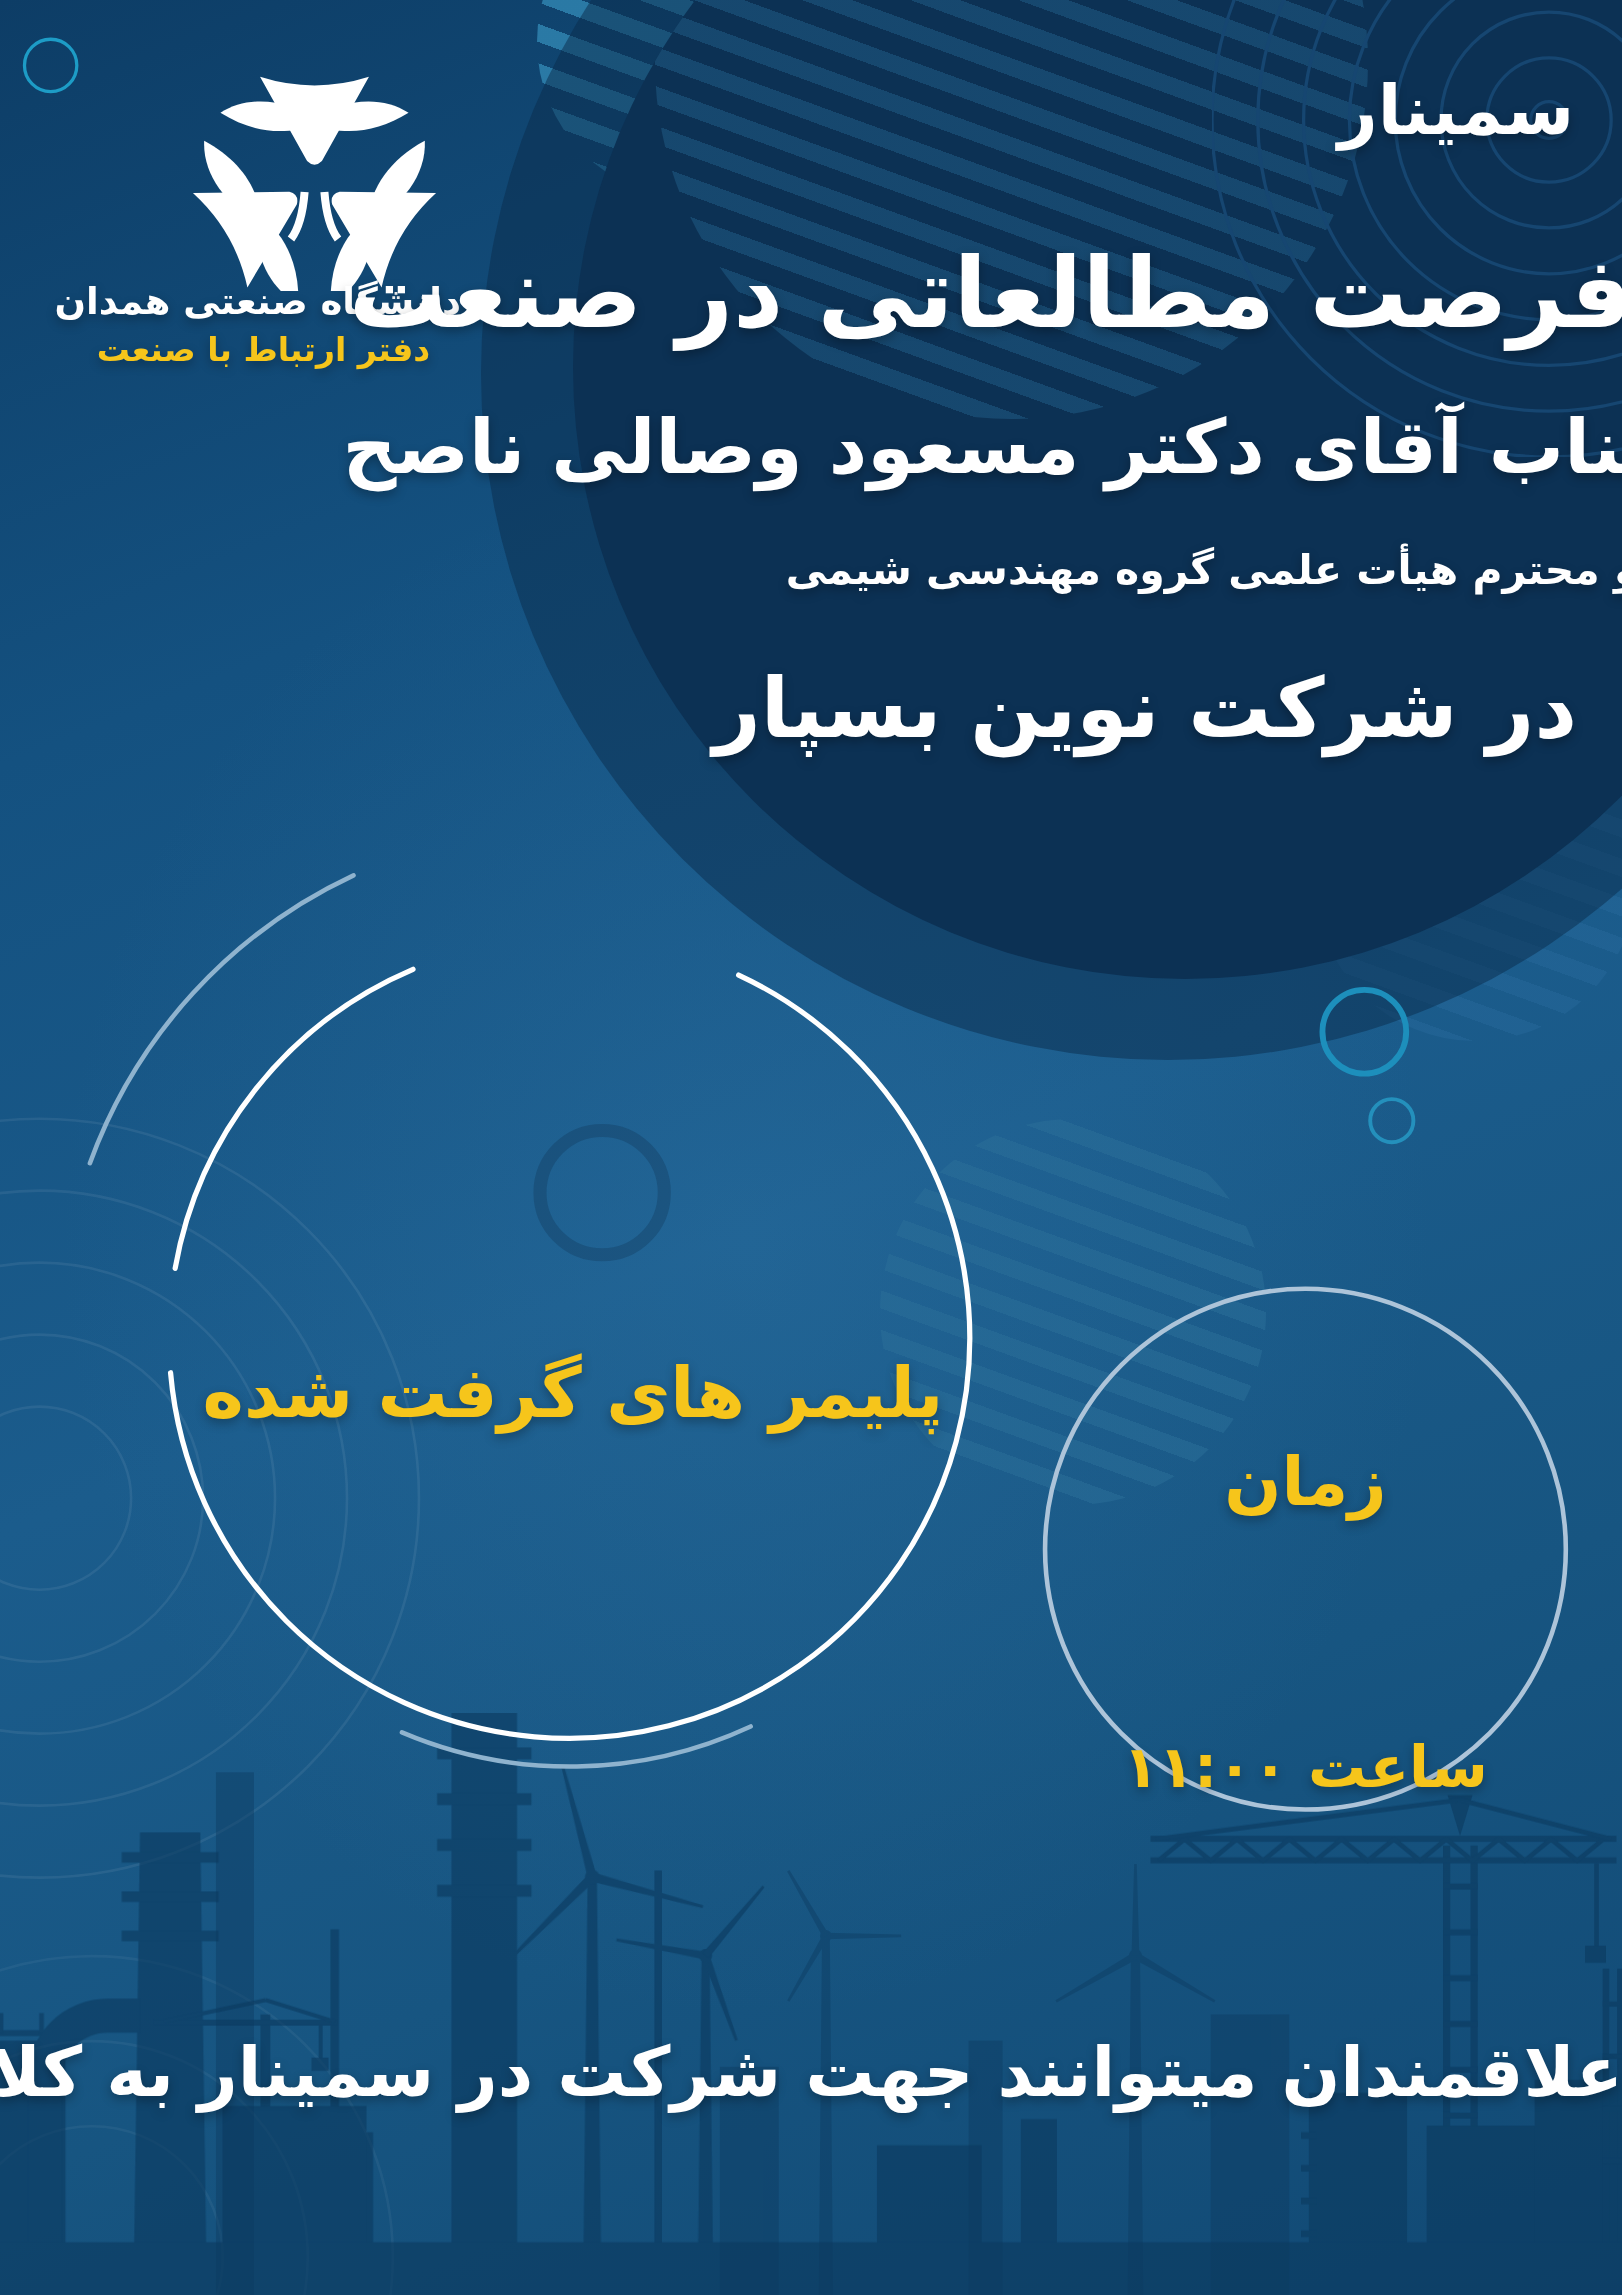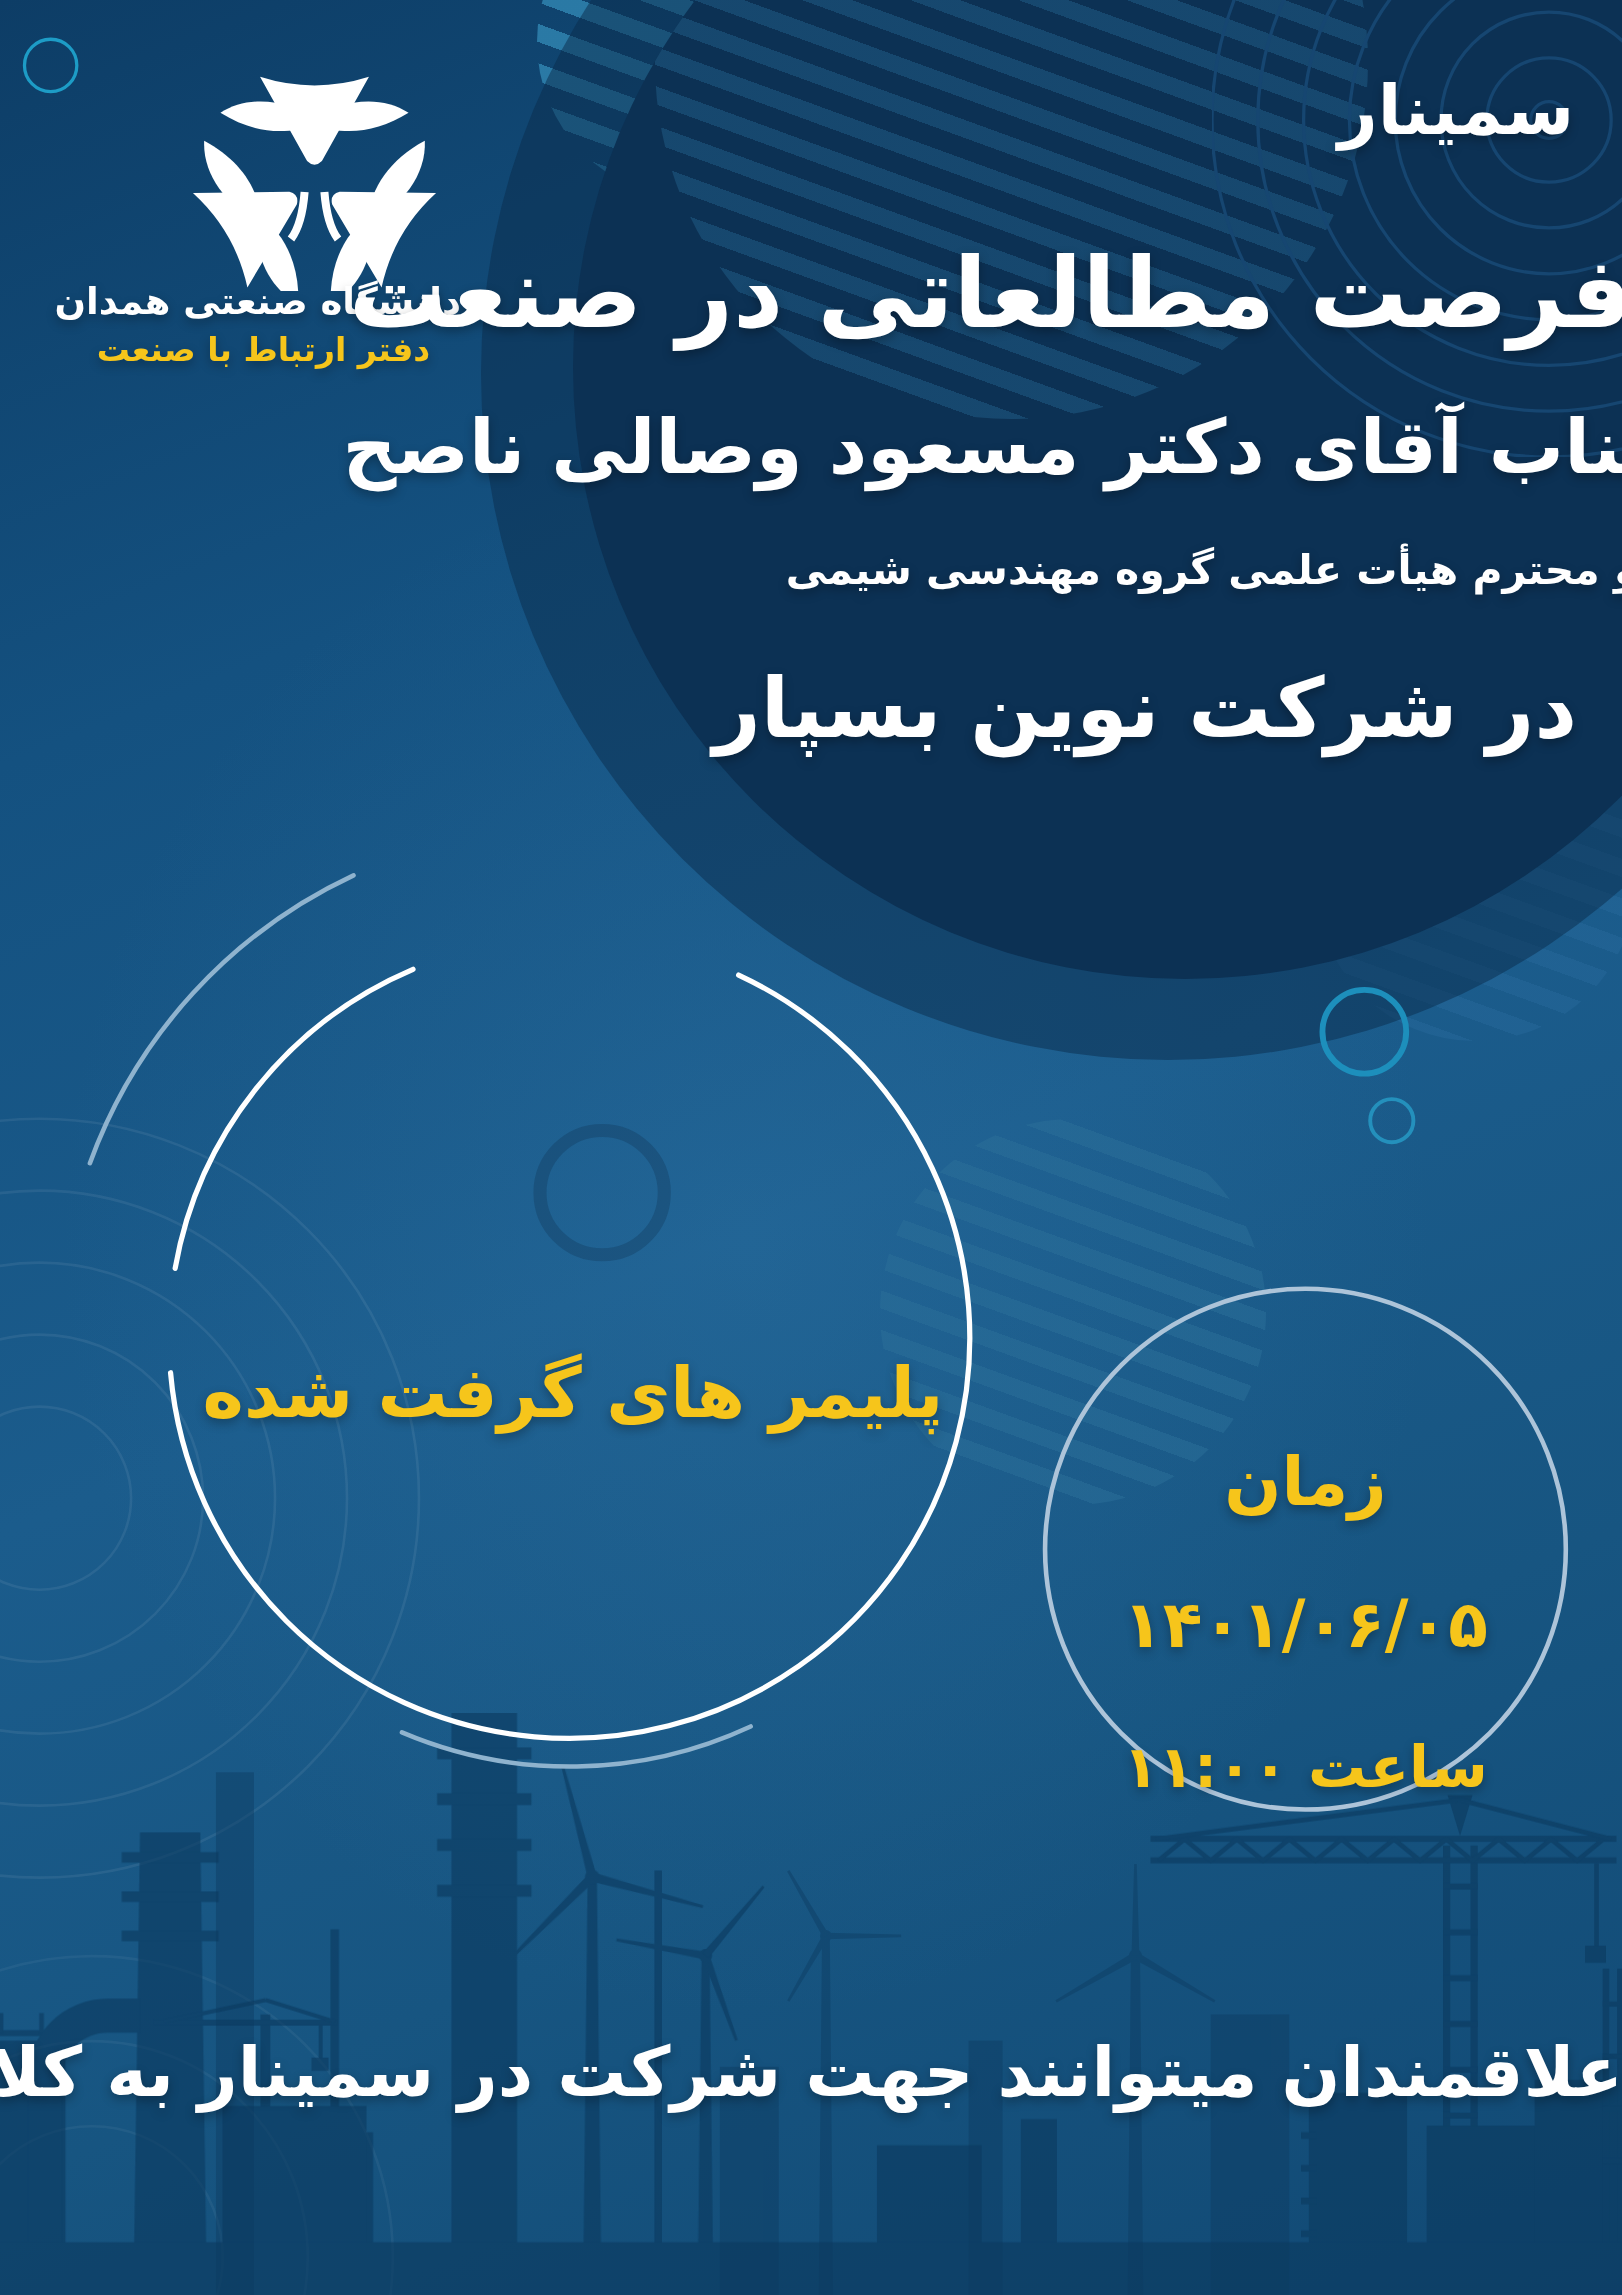--- a/index.html
+++ b/index.html
@@ -205,19 +205,18 @@
 
   <div class="abs fa shadow" style="left:1227px;top:65px;width:458px;font-size:69px;">سمینار</div>
   <div class="abs fa shadow" style="left:717px;top:229px;width:916px;font-size:98px;">فرصت مطالعاتی در صنعت</div>
   <div class="abs fa shadow" style="left:695px;top:398px;width:982px;font-size:75px;">جناب آقای دکتر مسعود وصالی ناصح</div>
   <div class="abs fa shadow" style="left:792px;top:543px;width:916px;font-size:41px;">عضو محترم هیأت علمی گروه مهندسی شیمی</div>
   <div class="abs fa shadow" style="left:687px;top:654px;width:916px;font-size:83px;">در شرکت نوین بسپار</div>
 
   <div class="abs fa shadow yellow" style="left:115px;top:1347px;width:916px;font-size:70px;">پلیمر های گرفت شده</div>
 
   <div class="abs fa shadow yellow" style="left:1044px;top:1438px;width:523px;font-size:67px;">زمان</div>
-  <div class="abs fa shadow yellow" style="left:1044px;top:1582px;width:523px;font-size:65px;">۱۴۰۱/۰۶/۰۵</div>
   <div class="abs fa shadow yellow" style="left:1044px;top:1729px;width:523px;font-size:58px;">ساعت ۱۱:۰۰</div>
 
   <div class="abs fa shadow" style="left:0;top:2027px;width:1623px;font-size:69px;">علاقمندان میتوانند جهت شرکت در سمینار به کلاس ۲۱۱ مراجعه نمایند</div>
 
 </div>
 
 
 </body></html>

